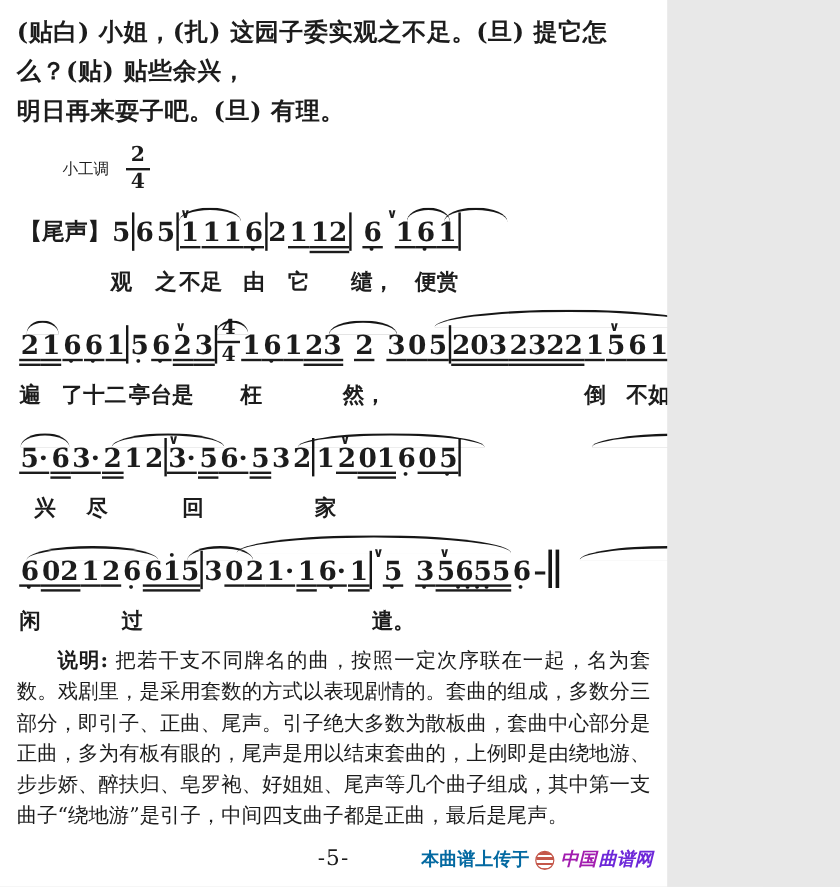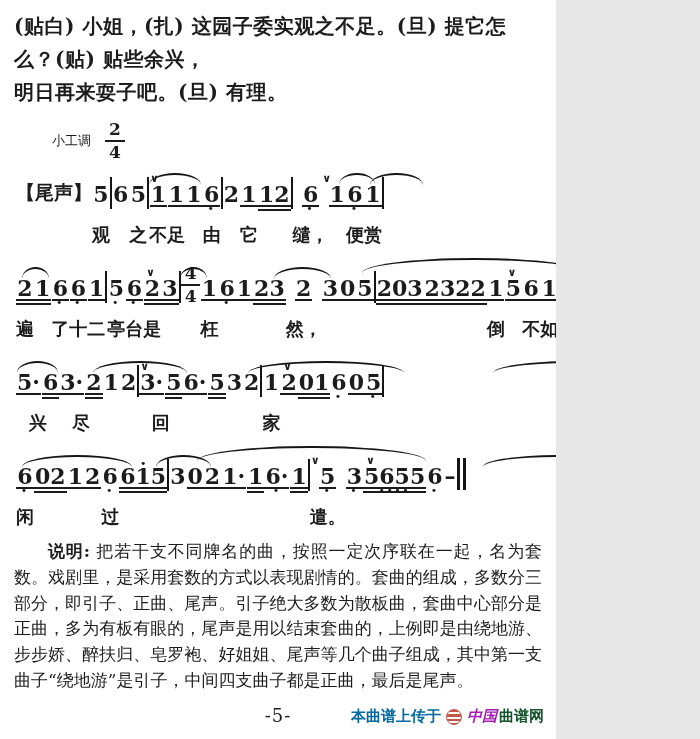--- a/index.html
+++ b/index.html
@@ -51,21 +51,21 @@
   .footer{position:absolute;left:0;right:0;bottom:6px;height:28px;}
   .pageno{position:absolute;left:0;right:0;text-align:center;font-size:18px;
     font-family:"DejaVu Serif", serif;letter-spacing:1px;}
   .wm{position:absolute;right:12px;top:2px;display:flex;align-items:center;gap:5px;
     font-size:15px;font-weight:600;}
   .wm-prefix{color:#0369a1;}
   .wm-logo{width:16px;height:16px;border-radius:50%;
     background:repeating-linear-gradient(#c4574a 0 2.4px,#ffffff 2.4px 4.4px);
     border:1px solid #c4574a;box-sizing:border-box;}
   .wm-site1{color:#a21caf;font-weight:700;font-style:italic;}
-  .wm-site2{color:#14532d;font-weight:700;margin-left:-3px;}
+  .wm-site2{color:#6d28d9;font-weight:700;font-style:italic;margin-left:-3px;}
 </style>
 </head>
 <body>
 
 <div class="page">
 
   <div class="dialogue">
     <div>(贴白) 小姐，(扎) 这园子委实观之不足。(旦) 提它怎么？(贴) 贴些余兴，</div>
     <div>明日再来耍子吧。(旦) 有理。</div>
   </div>

